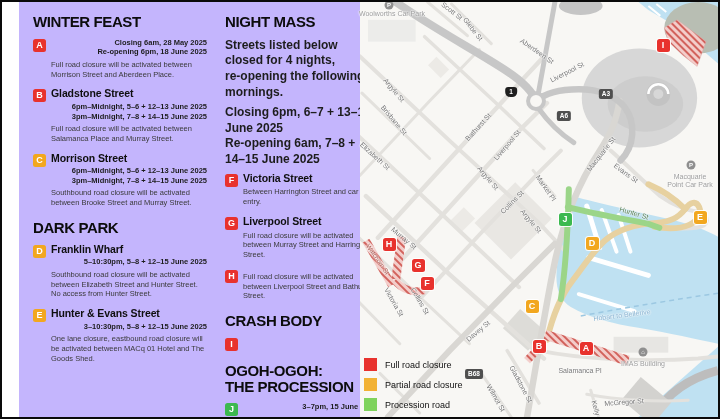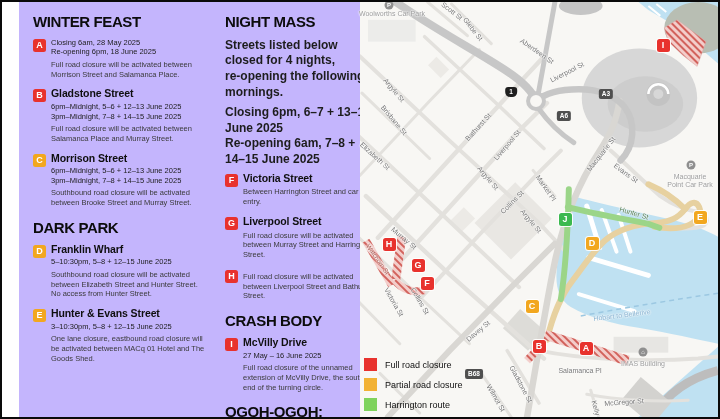--- a/index.html
+++ b/index.html
@@ -11,21 +11,21 @@
   #col2{left:206px;width:152px;}
   .sec-heading{font-size:15px;font-weight:bold;letter-spacing:-0.4px;color:#0c0c0c;
     margin:12px 0 8px;line-height:1.05;white-space:pre-line;}
   .intro{font-size:12px;font-weight:bold;color:#1d1d1d;line-height:1.3;margin:0 0 5px;white-space:pre-line;}
   .entry{display:flex;gap:5px;margin-bottom:9px;}
   .badge{flex:0 0 13px;width:13px;height:13px;border-radius:2.5px;color:#fff;font-size:9px;
     font-weight:bold;text-align:center;line-height:13px;margin-top:1px;}
   .badge.red{background:#E8322D}.badge.orange{background:#F2A71F}.badge.green{background:#3CB94F}
   .entry-right{flex:1;}
   .entry-title{font-size:10.5px;font-weight:bold;color:#0f0f0f;line-height:1.12;margin-bottom:2px;letter-spacing:-0.1px;}
-  .meta{font-size:7.5px;font-weight:normal;color:#1d1d1d;line-height:1.27;}
+  .meta{font-size:7.5px;font-weight:bold;color:#1d1d1d;line-height:1.27;text-align:right;}
   .body{font-size:7.5px;color:#3a3a3a;line-height:1.3;margin-top:3px;}
   .map{position:absolute;left:358px;top:0;width:358px;height:415px;background:#f8f7f4;}
   .map svg{position:absolute;left:0;top:0;}
   .maplabel{position:absolute;font-size:7px;color:#777;white-space:pre;
     transform:translate(-50%,-50%);text-shadow:0 0 2px #fff,0 0 2px #fff,0 0 2px #fff;}
   .maplabel.poi{color:#9c9c9c;}
   .maplabel.poi2{color:#9c9c9c;white-space:pre-line;text-align:center;width:64px;line-height:1.2;}
   .maplabel.onred{color:#a85b52;font-size:6.5px;}
   .maplabel.ongreen{color:#587f52;}
   .maplabel.water{color:#8ab4d2;}
@@ -47,21 +47,21 @@
 
 <div class="screen">
   <div class="panel">
     <div class="col" id="col1">
         <div class="sec-heading">WINTER FEAST</div>
         <div class="entry">
           <span class="badge red">A</span>
           <div class="entry-right">
             <div class="meta">Closing 6am, 28 May 2025</div>
             <div class="meta">Re-opening 6pm, 18 June 2025</div>
-            <div class="body">Full road closure will be activated between Morrison Street and Salamanca Place.</div>
+            <div class="body">Full road closure will be activated between Morrison Street and Aberdeen Place.</div>
           </div>
         </div>
         <div class="entry">
           <span class="badge red">B</span>
           <div class="entry-right">
             <div class="entry-title">Gladstone Street</div>
             <div class="meta">6pm–Midnight, 5–6 + 12–13 June 2025</div>
             <div class="meta">3pm–Midnight, 7–8 + 14–15 June 2025</div>
             <div class="body">Full road closure will be activated between Salamanca Place and Murray Street.</div>
           </div>
@@ -115,25 +115,20 @@
         </div>
         <div class="entry">
           <span class="badge red">H</span>
           <div class="entry-right">
             <div class="body">Full road closure will be activated between Liverpool Street and Bathurst Street.</div>
           </div>
         </div>
         <div class="sec-heading">CRASH BODY</div>
         <div class="entry">
           <span class="badge red">I</span>
-          <div class="entry-right">
-            <div class="entry-title">McVilly Drive</div>
-            <div class="meta">27 May – 16 June 2025</div>
-            <div class="body">Full road closure of the unnamed extension of McVilly Drive, the southern end of the turning circle.</div>
-          </div>
         </div>
         <div class="sec-heading">OGOH-OGOH:
 THE PROCESSION</div>
         <div class="entry">
           <span class="badge green">J</span>
           <div class="entry-right">
             <div class="meta">3–7pm, 15 June 2025</div>
           </div>
         </div>
       </div>
@@ -293,17 +288,17 @@
         <div class="legend-row">
           <span class="legend-swatch" style="background: rgb(232, 50, 45);"></span>
           <span class="legend-label">Full road closure</span>
         </div>
         <div class="legend-row">
           <span class="legend-swatch" style="background: rgb(242, 178, 52);"></span>
           <span class="legend-label">Partial road closure</span>
         </div>
         <div class="legend-row">
           <span class="legend-swatch" style="background: rgb(127, 211, 92);"></span>
-          <span class="legend-label">Harrington route</span>
+          <span class="legend-label">Procession road</span>
         </div>
       </div>
   </div>
 </div>
 
 </body></html>

